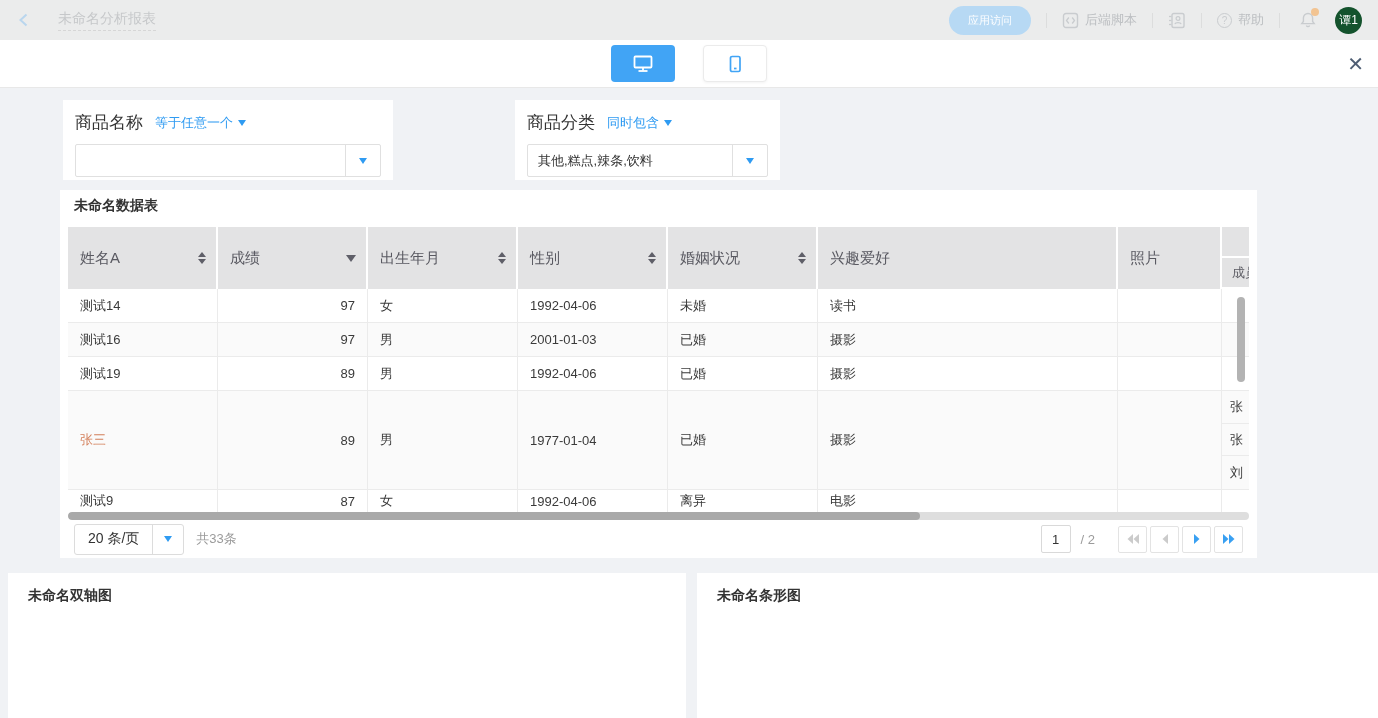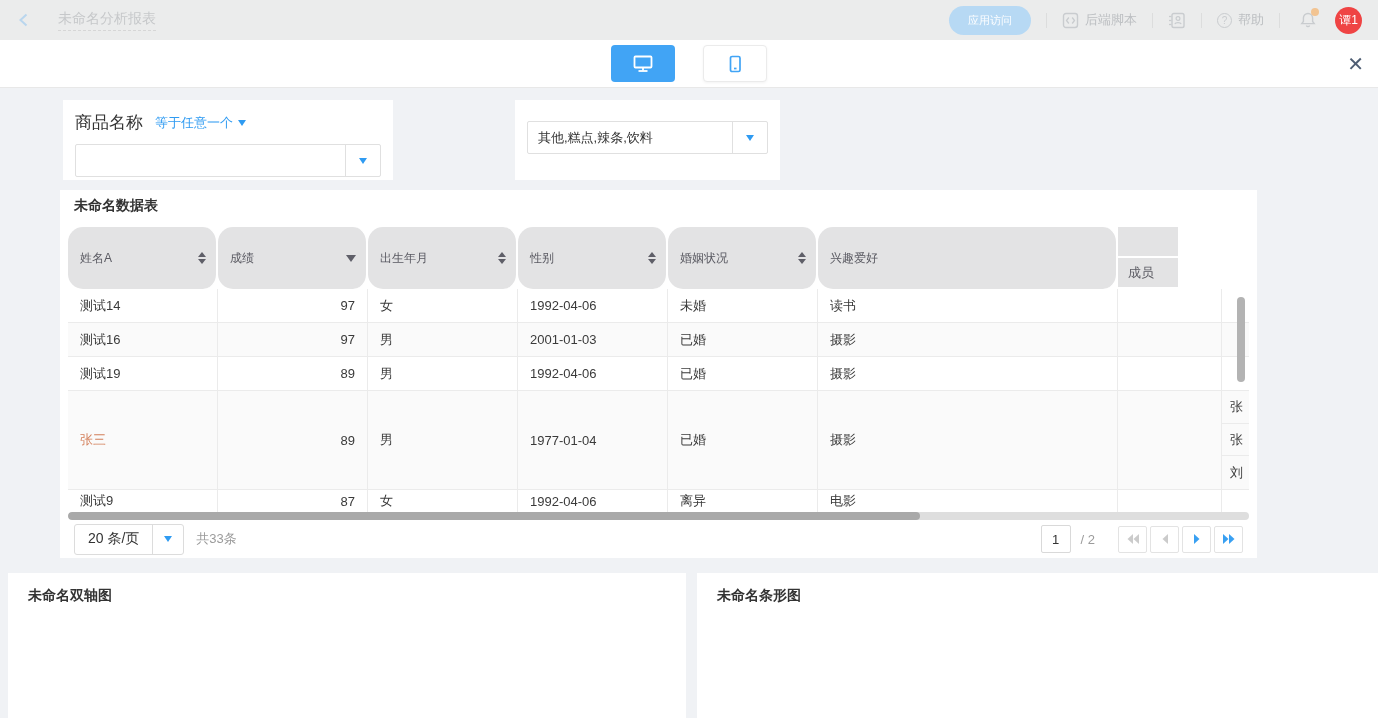--- a/index.html
+++ b/index.html
@@ -12,21 +12,21 @@
   .hdr-title { margin-left:26px; color:#c6c8ca; font-size:14px; border-bottom:1px dashed #d6d6d6; padding-bottom:2px; }
   .hdr-spacer { flex:1; }
   .pill-btn { background:#b7d9f4; color:#fdfeff; border:none; border-radius:15px; height:29px; padding:0 19px; font-size:11px; }
   .hdr-div { width:1px; height:15px; background:#dcdddd; margin:0 15px; }
   .hdr-item { display:flex; align-items:center; gap:6px; color:#bcbfc2; font-size:13px; }
   .hicon { display:inline-flex; align-items:center; }
   .help-circle { width:15px; height:15px; border:1.4px solid #c9cccf; border-radius:50%; color:#c9cccf;
     font-size:10px; display:inline-flex; align-items:center; justify-content:center; }
   .bell-wrap { position:relative; margin:0 4px; display:flex; }
   .bell-dot { position:absolute; right:-2px; top:-3px; width:8px; height:8px; border-radius:50%; background:#f2c492; }
-  .avatar { width:27px; height:27px; border-radius:50%; background:#ef4444; color:#fff; font-size:12px;
+  .avatar { width:27px; height:27px; border-radius:50%; background:#14532d; color:#fff; font-size:12px;
     display:flex; align-items:center; justify-content:center; margin-left:14px; }
 
   
   .preview-bar { height:48px; background:#fff; border-bottom:1px solid #e8e8e8; position:relative;
     display:flex; align-items:center; justify-content:center; gap:28px; }
   .toggle { width:64px; height:37px; border-radius:4px; display:flex; align-items:center; justify-content:center; cursor:pointer; }
   .toggle.active { background:#41a4f5; }
   .toggle.inactive { background:#fff; border:1px solid #ebebeb; box-shadow:0 1px 3px rgba(0,0,0,.05); }
   .close-x { position:absolute; right:14px; top:50%; transform:translateY(-50%); color:#4e5d73; font-size:20px;
     line-height:1; cursor:pointer; }
@@ -42,22 +42,22 @@
   .caret-blue { width:0; height:0; border-left:4.5px solid transparent; border-right:4.5px solid transparent; border-top:6px solid #2f9bf2; }
   .filter-input { margin-top:10px; height:33px; border:1px solid #e0e0e0; border-radius:2px; display:flex; background:#fff; cursor:pointer; }
   .fi-value { flex:1; padding:0 10px; display:flex; align-items:center; color:#333; white-space:nowrap; overflow:hidden; }
   .fi-seg { width:35px; border-left:1px solid #e0e0e0; display:flex; align-items:center; justify-content:center; }
 
   
   .table-card { margin:10px 0 0 60px; width:1197px; background:#fff; padding:5px 8px 0; }
   .table-title { font-size:14px; font-weight:bold; color:#333; padding:2px 6px 12px; }
   .table-viewport { position:relative; width:1181px; overflow:hidden; }
   .thead { display:flex; height:62px; }
-  .th { background:#e3e3e4; color:#595961; font-size:12px; display:flex; align-items:center;
-    padding-left:12px; border-right:2px solid #fff; flex:none;border-radius:15px; }
+  .th { background:#e3e3e4; color:#595961; font-size:15px; display:flex; align-items:center;
+    padding-left:12px; border-right:2px solid #fff; flex:none; }
   .w150{width:150px;} .w300{width:300px;} .w104{width:104px;} .w60{width:60px;}
   .sort { margin-left:auto; margin-right:10px; display:flex; flex-direction:column; gap:2px; align-items:center; }
   .tri-up { width:0; height:0; border-left:4px solid transparent; border-right:4px solid transparent; border-bottom:5px solid #5f5f68; }
   .tri-down { width:0; height:0; border-left:4px solid transparent; border-right:4px solid transparent; border-top:5px solid #5f5f68; }
   .sort-desc .tri-down { border-left-width:5.5px; border-right-width:5.5px; border-top-width:7px; }
   .th-group { display:flex; flex-direction:column; flex:none; width:60px; border-right:none; }
   .th-group .gtop { height:31px; background:#e3e3e4; border-bottom:2px solid #fff; }
   .th-group .gbot { height:29px; background:#e3e3e4; color:#595961; display:flex; align-items:center;
     padding-left:10px; white-space:nowrap; overflow:hidden; }
 
@@ -192,20 +192,27 @@
     </div>
     <div class="filter-input">
       <span class="fi-value"></span>
       <span class="fi-seg">
         <span class="caret-blue"></span>
       </span>
     </div>
   </div>
 
   <div class="filter-card c2">
+    <div class="filter-head">
+      <span class="f-label">商品分类</span>
+      <span class="f-operator">
+        <span>同时包含</span>
+        <span class="caret-blue"></span>
+      </span>
+    </div>
     <div class="filter-input">
       <span class="fi-value">其他,糕点,辣条,饮料</span>
       <span class="fi-seg">
         <span class="caret-blue"></span>
       </span>
     </div>
   </div>
 </div>
 
 <div class="table-card">
@@ -243,20 +250,23 @@
       </div>
       <div class="th w150">
         <span>婚姻状况</span>
         <span class="sort">
             <span class="tri-up"></span>
             <span class="tri-down"></span>
           </span>
       </div>
       <div class="th w300">
         <span>兴趣爱好</span>
+      </div>
+      <div class="th w104">
+        <span>照片</span>
       </div>
       <div class="th-group">
         <div class="gtop"></div>
         <div class="gbot">成员</div>
       </div>
     </div>
 
     <div class="tr h34">
       <div class="td w150">测试14</div>
       <div class="td w150 num">97</div>

